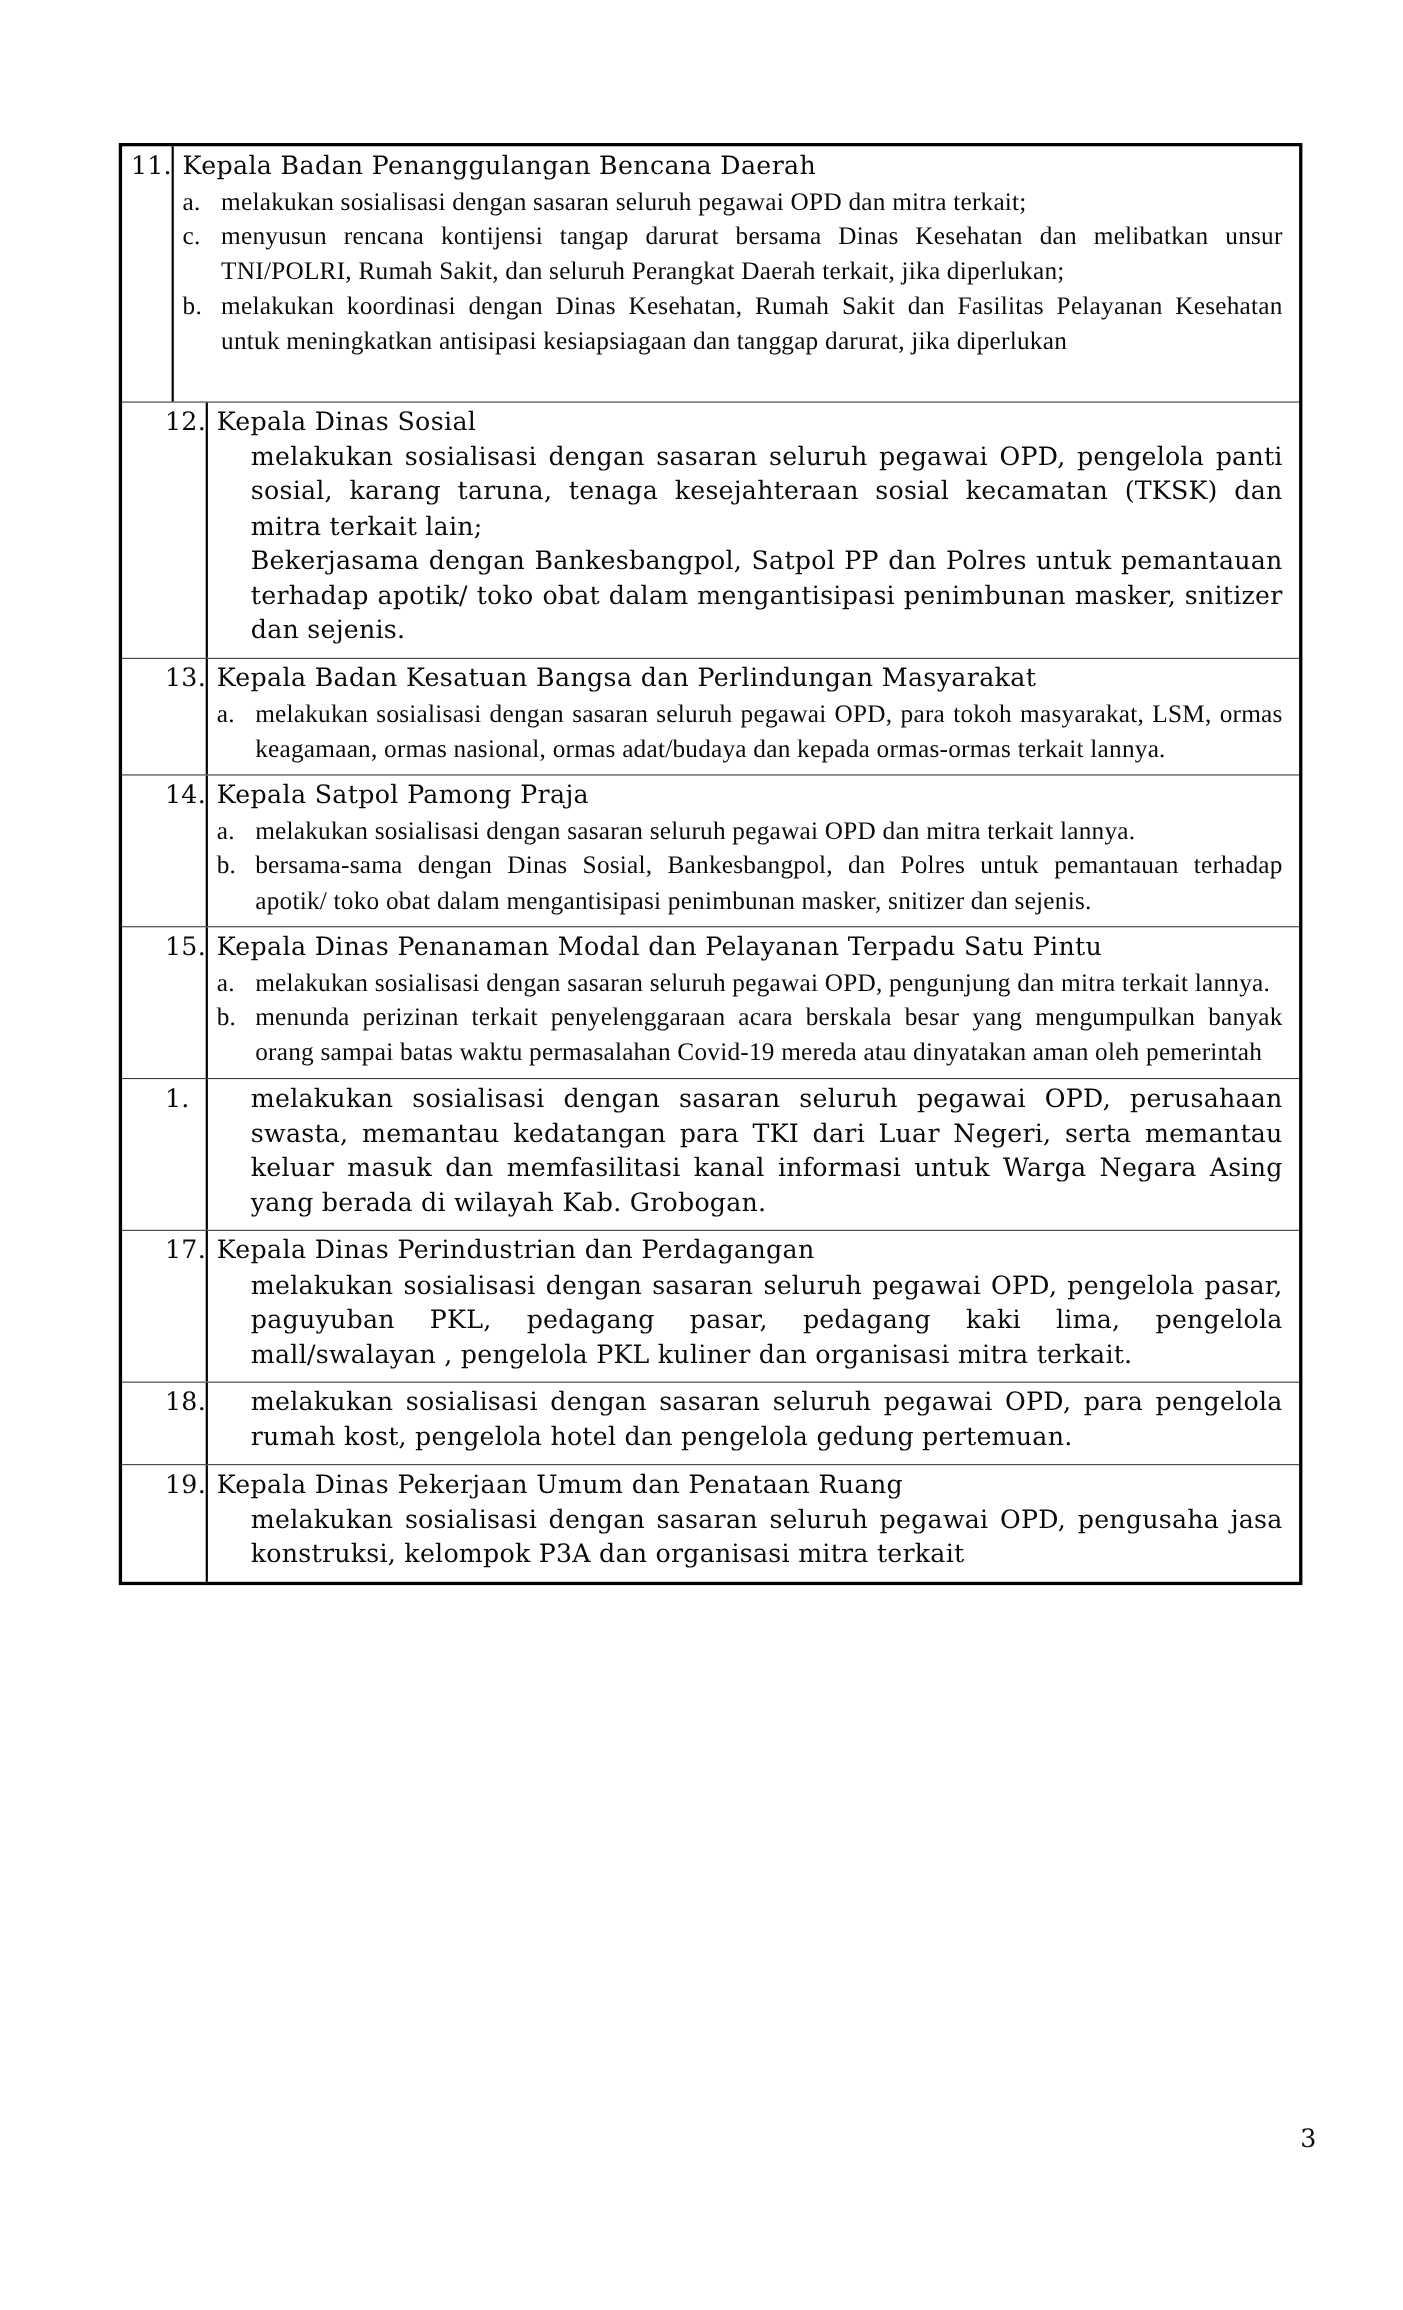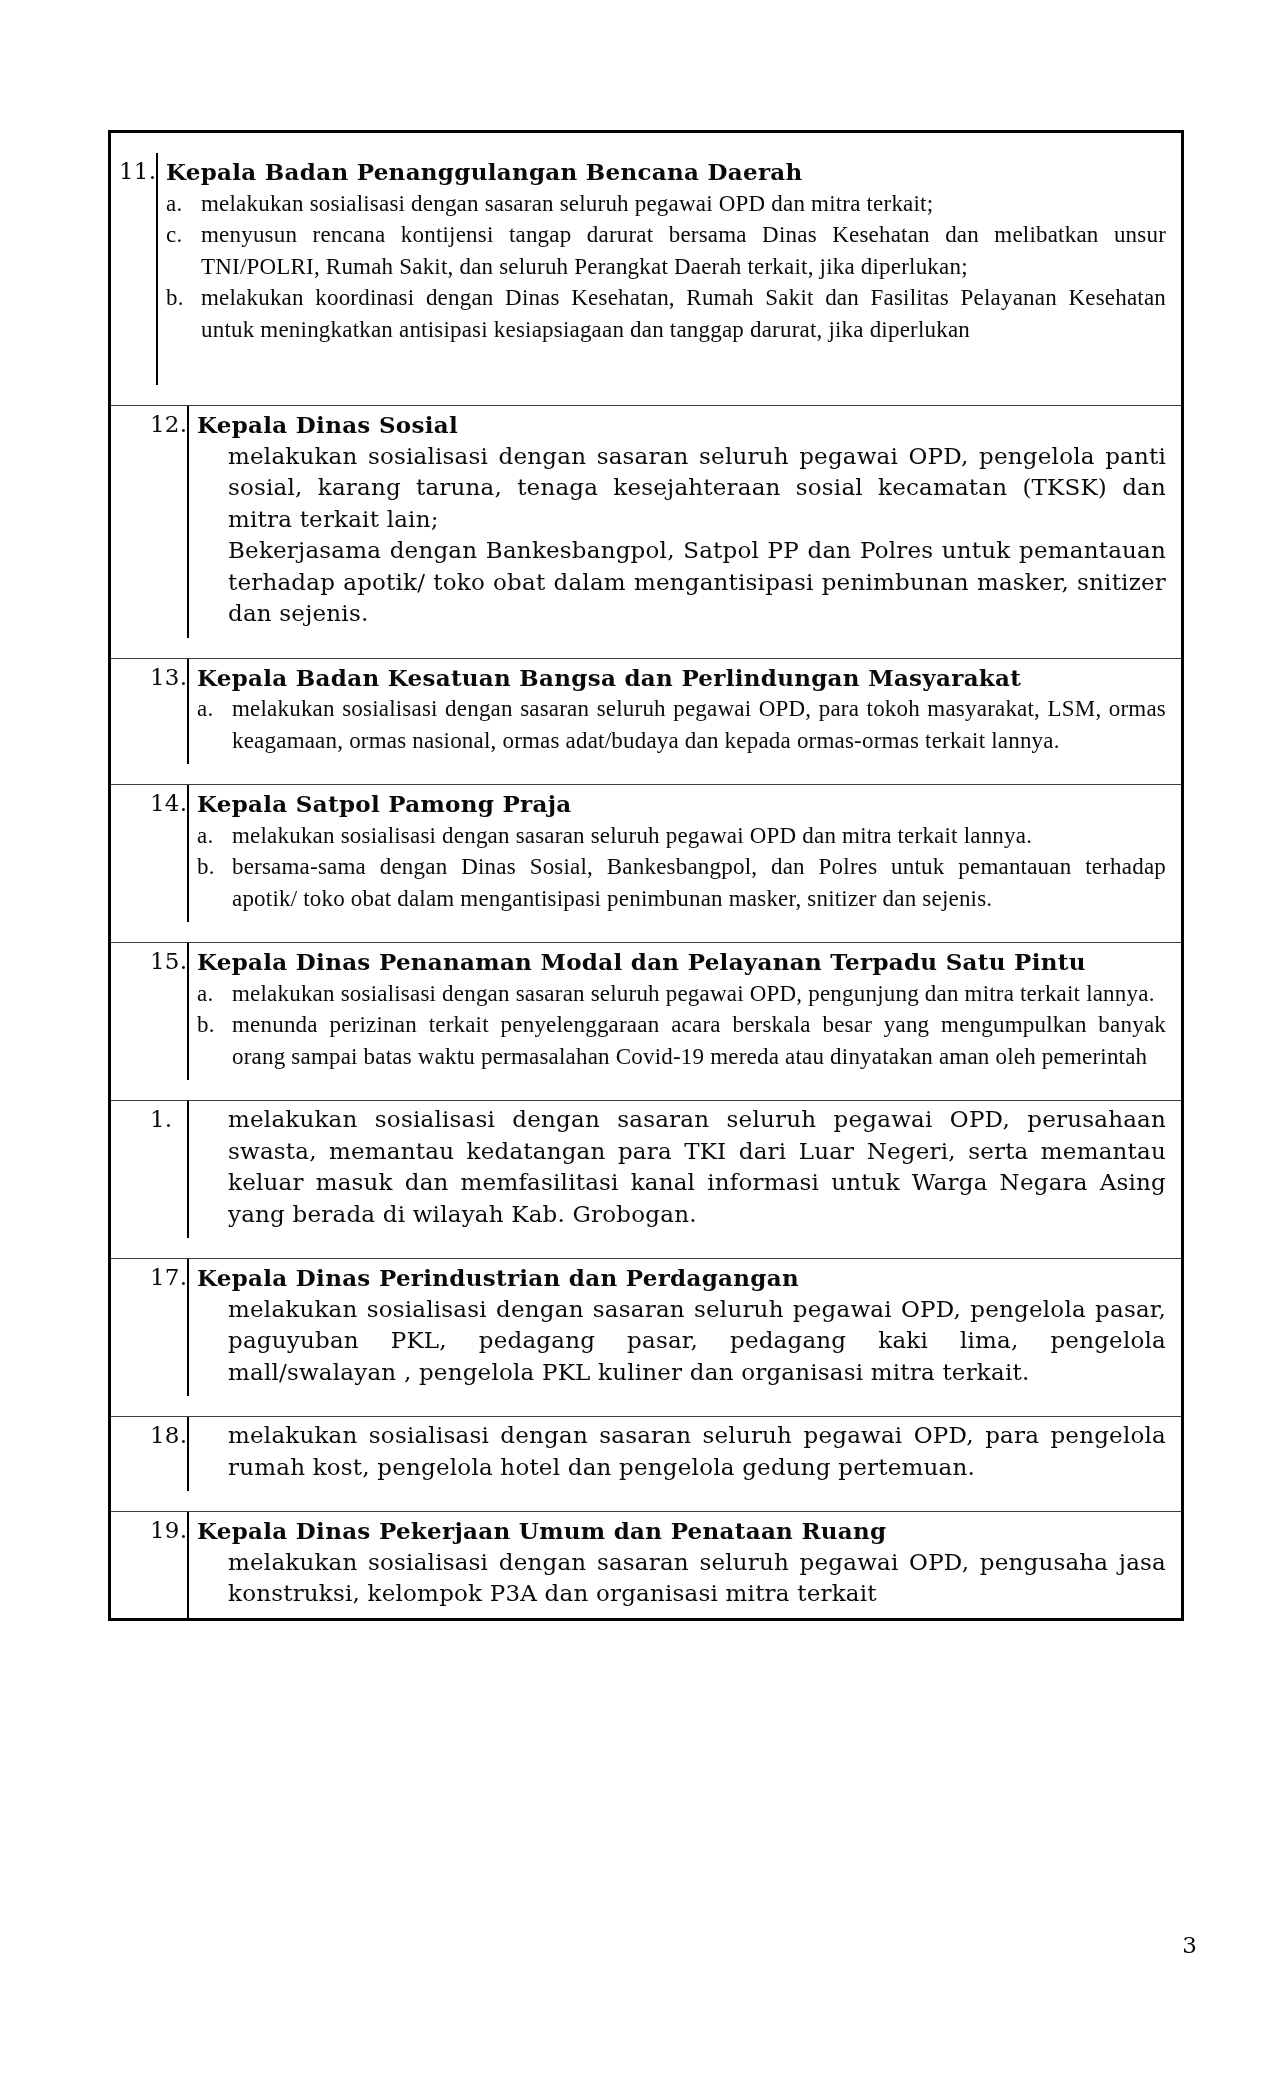--- a/index.html
+++ b/index.html
@@ -17,36 +17,35 @@
     position:absolute;
     left:108px;top:130px;
     width:1076px;
     border:3px solid #000;
     box-sizing:border-box;
     background:#fff;
   }
   .trow{
     display:grid;
     grid-template-columns:47px 1fr;
-    margin-top:20px;
   }
   .trow + .trow{border-top:1px solid #3c3c3c;padding-left:31px;}
   .cell-no{
     border-right:2px solid #000;
     padding:3px 2px 0 8px;
     box-sizing:border-box;
   }
   .cell-content{
     padding:3px 15px 8px 8px;
     box-sizing:border-box;
   }
   
   .trow:first-child .cell-content{padding-bottom:40px;}
   .row-title{
-    font-weight:bold;
+    font-weight:normal;
     letter-spacing:0.3px;
     text-align:left;
   }
   .item{
     padding-left:35px;
     text-indent:-35px;
     text-align:justify;
     font-family:Liberation Serif, serif;
   }
   .marker{

